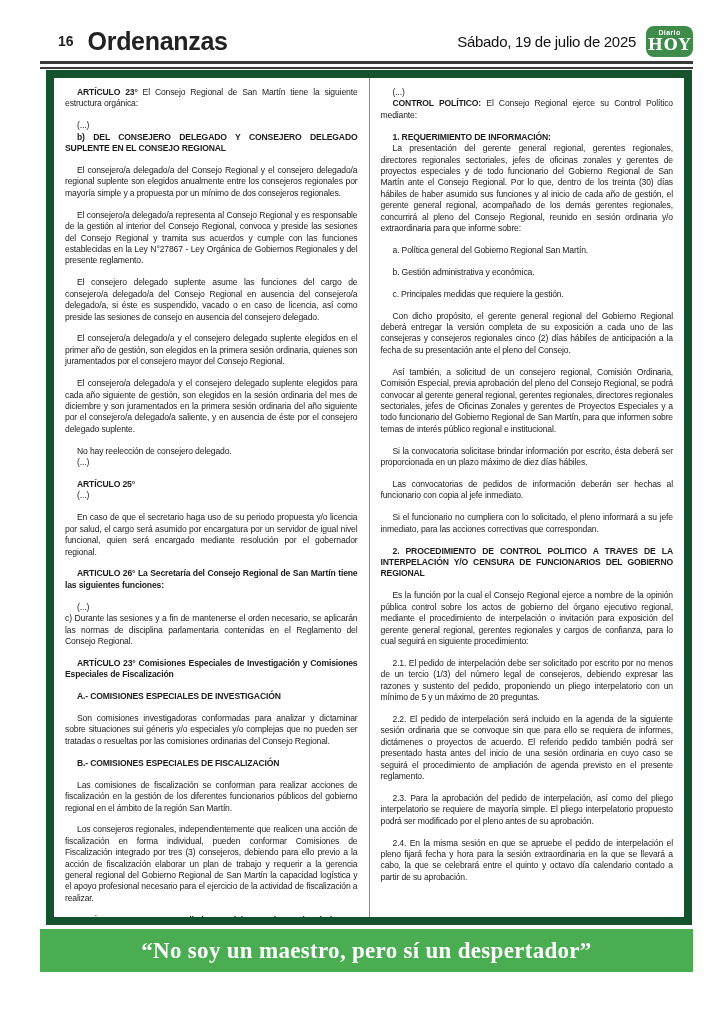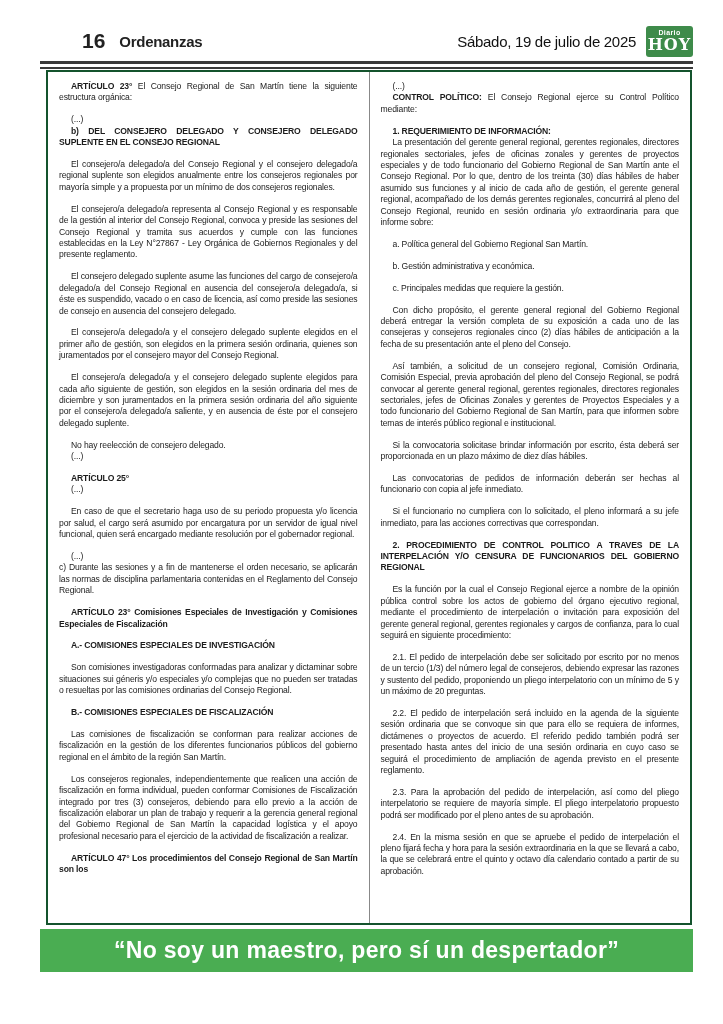--- a/index.html
+++ b/index.html
@@ -11,51 +11,51 @@
     color:#1c1c1c;
     overflow:hidden;
   }
 
   
   .header {
     position:absolute; left:40px; top:22px; width:653px; height:38px;
     display:flex; align-items:center;
   }
   .page-number {
-    font-size:21px; font-weight:bold; color:#222; margin-left:42px;
+    font-size:14px; font-weight:bold; color:#222; margin-left:18px;
   }
   .section-title {
-    font-size:15px; font-weight:bold; color:#222; margin-left:14px;
+    font-size:25px; font-weight:bold; color:#222; margin-left:14px;
     letter-spacing:-0.3px;
   }
   .header-spacer { flex:1; }
   .header-date {
     font-size:15px; color:#111; margin-right:10px; letter-spacing:-0.3px;margin-left:40px;
   }
   .logo {
-    width:47px; height:31px; background:#3e8b4a; border-radius:3px;
+    width:47px; height:31px; background:#3e8b4a; border-radius:8px;
     color:#fff; display:flex; flex-direction:column; align-items:center;
     justify-content:center; line-height:1; gap:1px;
   }
   .logo .logo-top { font-size:7px; font-weight:bold; letter-spacing:0.4px; }
   .logo .logo-main {
     font-size:16px; font-weight:bold; letter-spacing:1px;
     font-family:"DejaVu Serif", serif;
   }
 
   
   .rule {
     position:absolute; left:40px; top:61px; width:653px; height:3px;
     border-top:3px solid #3a3a3a; border-bottom:2px solid #3a3a3a;
   }
 
   
   .content-box {
     position:absolute; left:46px; top:70px; width:646px; height:855px;
-    border:2px solid #14532d; box-sizing:border-box;
+    border:8px solid #14532d; box-sizing:border-box;
     display:flex; background:#fff;
   }
   .col {
     flex:1; padding:9px 11px 6px 11px; overflow:hidden;
   }
   .col-left { border-right:1px solid #888; }
 
   .para {
     margin:10.5px 0 0 0;
     text-indent:12px;
@@ -71,21 +71,21 @@
   .para.noindent { text-indent:0; }
   .para b { font-weight:bold; }
 
   
   .banner {
     position:absolute; left:40px; top:929px; width:653px; height:43px;
     background:#4aad52;
     display:flex; align-items:center; justify-content:center;
   }
   .banner-text {
-    color:#ffffff; font-family:Liberation Sans, sans-serif;
+    color:#ffffff; font-family:Liberation Serif, serif;
     font-weight:bold; font-size:23px; letter-spacing:0.3px;
   }
 </style>
 </head>
 <body>
 
 <div class="header">
   <span class="page-number">16</span>
   <span class="section-title">Ordenanzas</span>
   <span class="header-spacer"></span>
@@ -106,20 +106,21 @@
       <p class="para">El consejero/a delegado/a del Consejo Regional y el consejero delegado/a regional suplente son elegidos anualmente entre los consejeros regionales por mayoría simple y a propuesta por un mínimo de dos consejeros regionales.</p>
       <p class="para">El consejero/a delegado/a representa al Consejo Regional y es responsable de la gestión al interior del Consejo Regional, convoca y preside las sesiones del Consejo Regional y tramita sus acuerdos y cumple con las funciones establecidas en la Ley N°27867 - Ley Orgánica de Gobiernos Regionales y del presente reglamento.</p>
       <p class="para">El consejero delegado suplente asume las funciones del cargo de consejero/a delegado/a del Consejo Regional en ausencia del consejero/a delegado/a, si éste es suspendido, vacado o en caso de licencia, así como preside las sesiones de consejo en ausencia del consejero delegado.</p>
       <p class="para">El consejero/a delegado/a y el consejero delegado suplente elegidos en el primer año de gestión, son elegidos en la primera sesión ordinaria, quienes son juramentados por el consejero mayor del Consejo Regional.</p>
       <p class="para">El consejero/a delegado/a y el consejero delegado suplente elegidos para cada año siguiente de gestión, son elegidos en la sesión ordinaria del mes de diciembre y son juramentados en la primera sesión ordinaria del año siguiente por el consejero/a delegado/a saliente, y en ausencia de éste por el consejero delegado suplente.</p>
       <p class="para">No hay reelección de consejero delegado.</p>
       <p class="para tight">(...)</p>
       <p class="para bold">ARTÍCULO 25°</p>
       <p class="para tight">(...)</p>
       <p class="para">En caso de que el secretario haga uso de su periodo propuesta y/o licencia por salud, el cargo será asumido por encargatura por un servidor de igual nivel funcional, quien será encargado mediante resolución por el gobernador regional.</p>
+      <p class="para bold">ARTICULO 26° La Secretaría del Consejo Regional de San Martín tiene las siguientes funciones:</p>
       <p class="para">(...)</p>
       <p class="para tight noindent">c) Durante las sesiones y a fin de mantenerse el orden necesario, se aplicarán las normas de disciplina parlamentaria contenidas en el Reglamento del Consejo Regional.</p>
       <p class="para bold">ARTÍCULO 23° Comisiones Especiales de Investigación y Comisiones Especiales de Fiscalización</p>
       <p class="para bold">A.- COMISIONES ESPECIALES DE INVESTIGACIÓN</p>
       <p class="para">Son comisiones investigadoras conformadas para analizar y dictaminar sobre situaciones sui géneris y/o especiales y/o complejas que no pueden ser tratadas o resueltas por las comisiones ordinarias del Consejo Regional.</p>
       <p class="para bold">B.- COMISIONES ESPECIALES DE FISCALIZACIÓN</p>
       <p class="para">Las comisiones de fiscalización se conforman para realizar acciones de fiscalización en la gestión de los diferentes funcionarios públicos del gobierno regional en el ámbito de la región San Martín.</p>
       <p class="para">Los consejeros regionales, independientemente que realicen una acción de fiscalización en forma individual, pueden conformar Comisiones de Fiscalización integrado por tres (3) consejeros, debiendo para ello previo a la acción de fiscalización elaborar un plan de trabajo y requerir a la gerencia general regional del Gobierno Regional de San Martín la capacidad logística y el apoyo profesional necesario para el ejercicio de la actividad de fiscalización a realizar.</p>
       <p class="para bold">ARTÍCULO 47° Los procedimientos del Consejo Regional de San Martín son los</p>
     </div>

